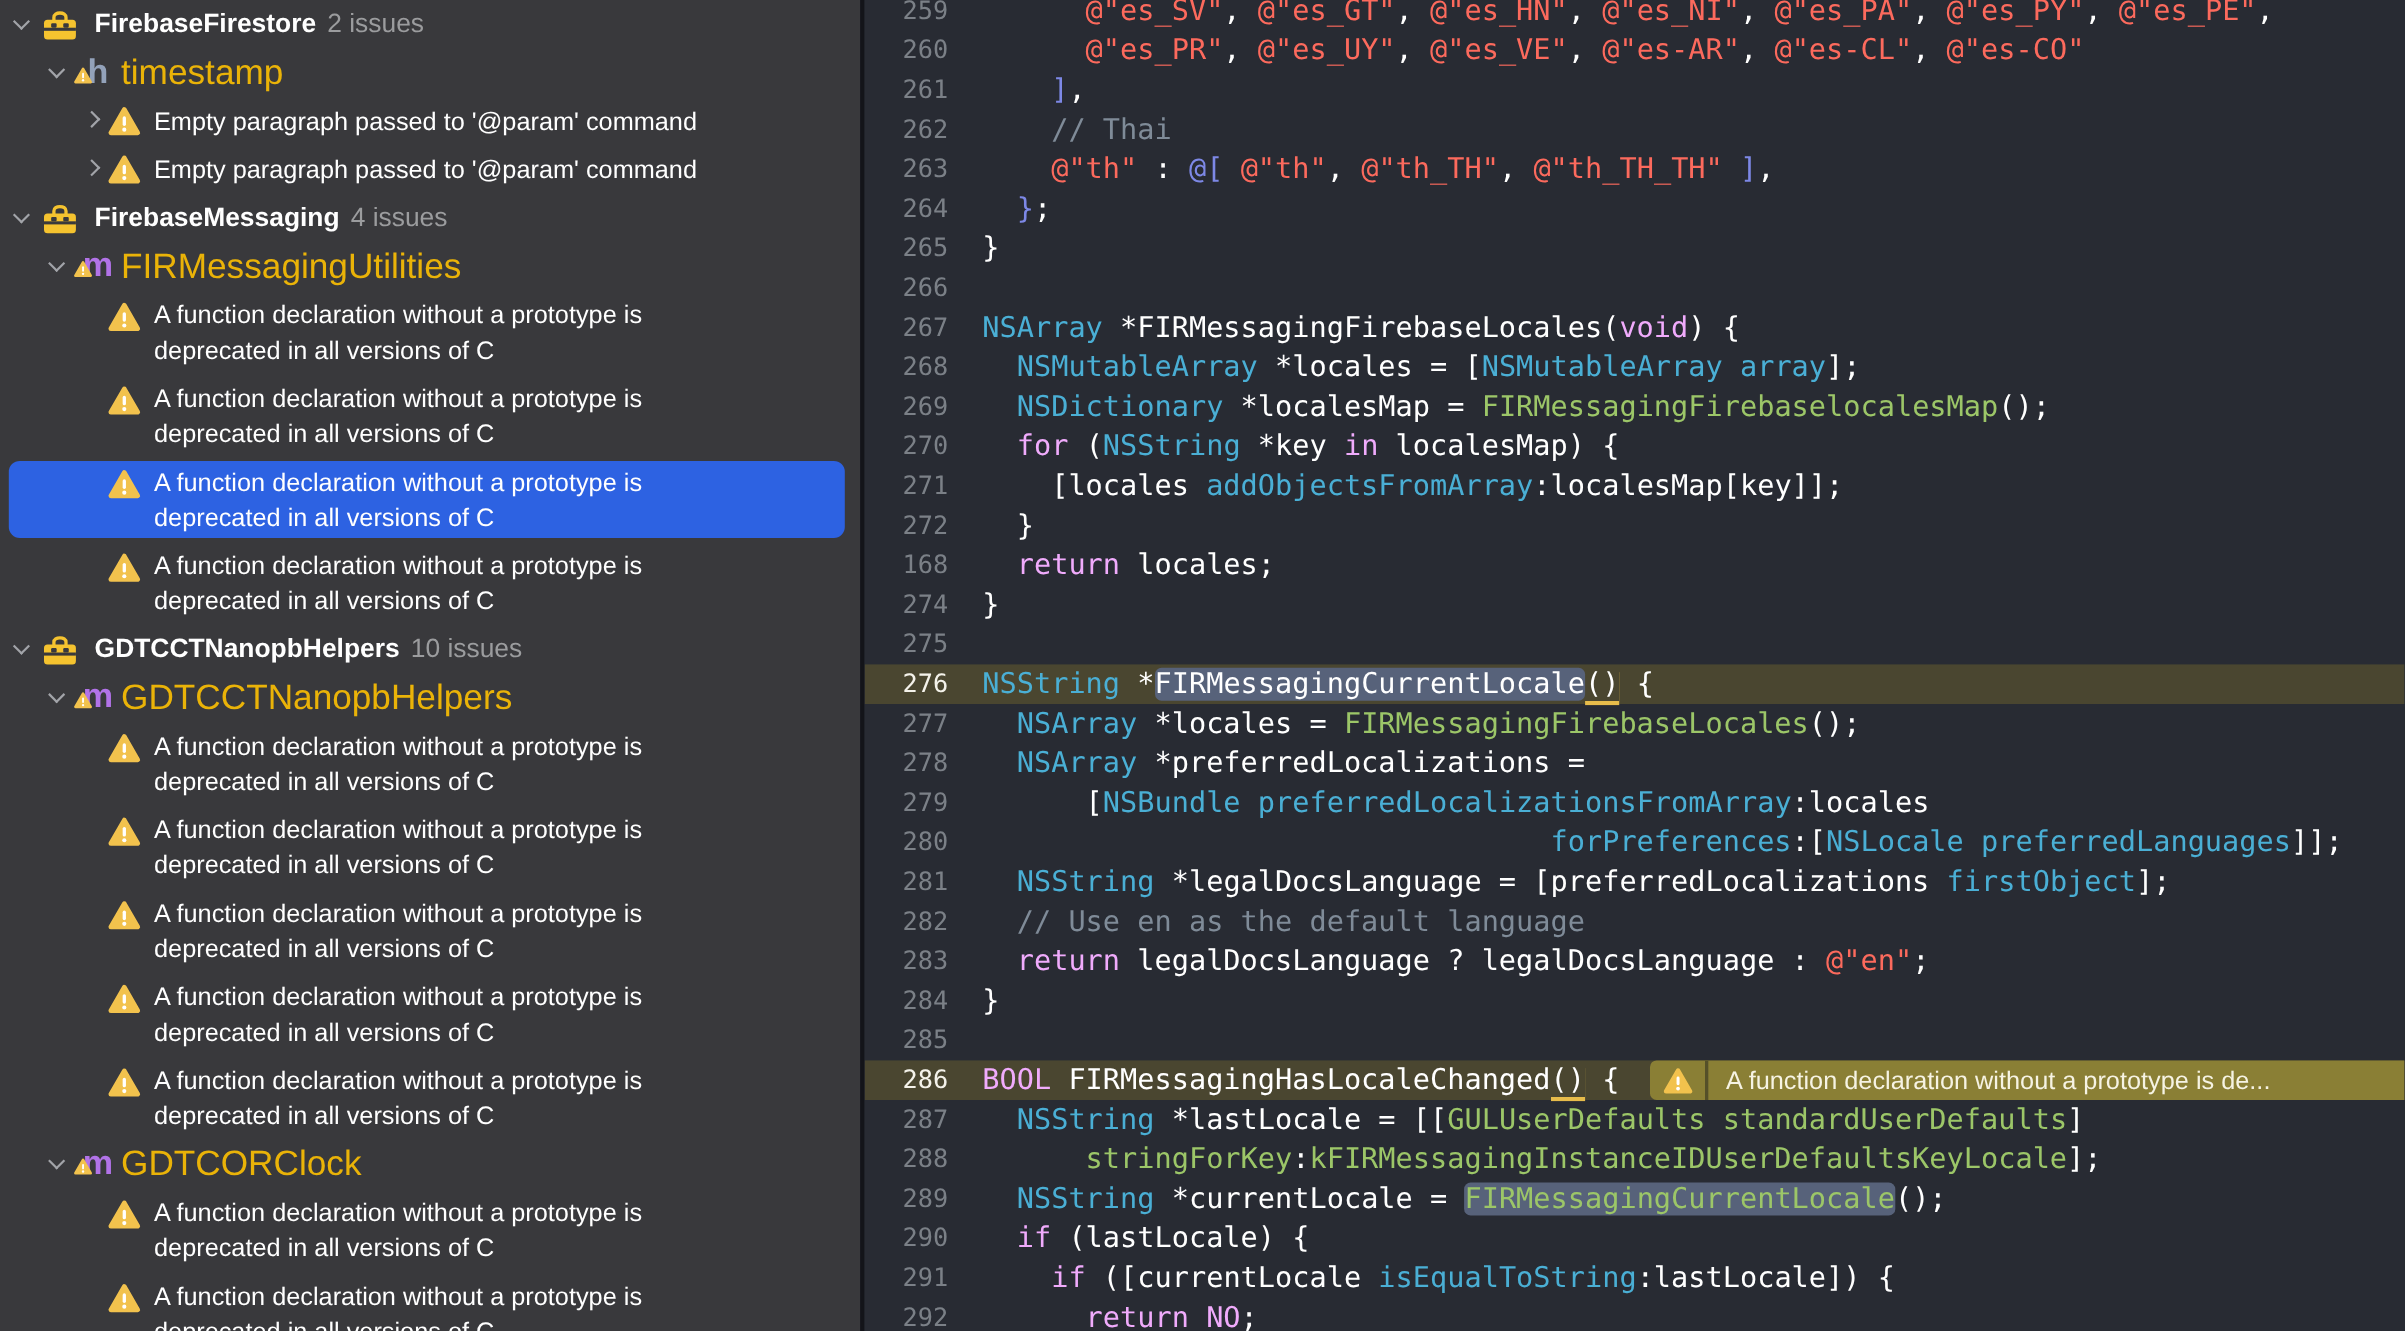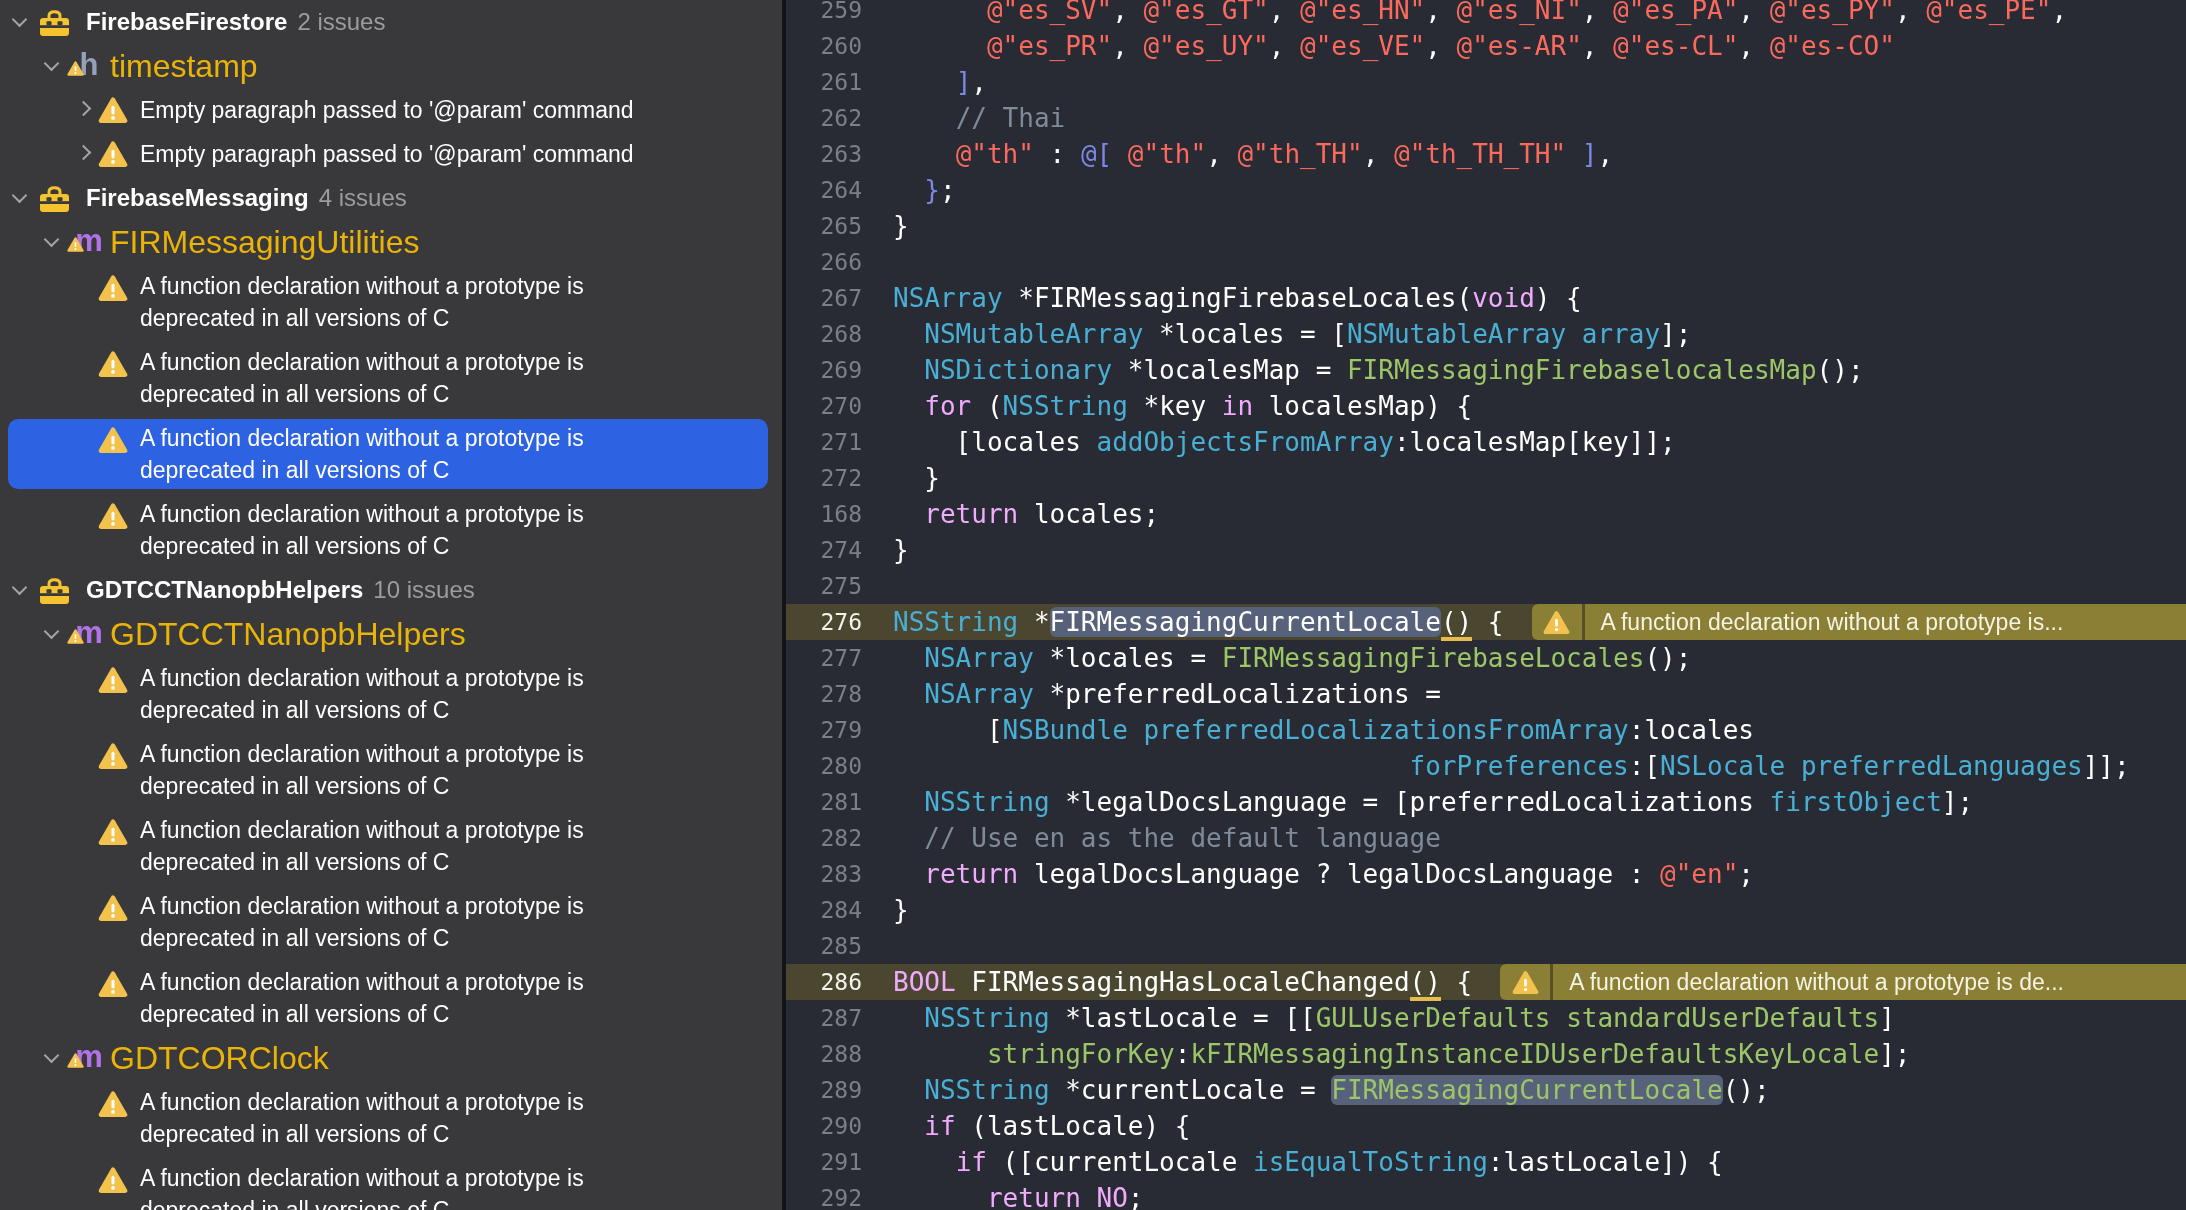--- a/index.html
+++ b/index.html
@@ -370,31 +370,20 @@
         <span class="gut">274</span>
         <span class="codetext"><span class="n">}</span></span>
       </div>
       <div class="crow">
         <span class="gut">275</span>
         <span class="codetext"></span>
       </div>
       <div class="crow warn">
         <span class="gut">276</span>
         <span class="codetext"><span class="t">NSString</span><span class="n"> *</span><span class="hlw">FIRMessagingCurrentLocale</span><span class="u">()</span><span class="n"> {</span></span>
-        <div class="ann">
-          <div class="ann-icon">
-            <svg width="27" height="27" viewBox="0 0 24 24">
-              <path d="M12 3.6 L21.8 20.6 H2.2 Z" fill="#f2c24d" stroke="#f2c24d" stroke-width="3.4" stroke-linejoin="round"></path>
-              <rect x="10.8" y="8.6" width="2.4" height="7" rx="1.2" fill="#ffffff"></rect>
-              <circle cx="12" cy="18.3" r="1.5" fill="#ffffff"></circle>
-            </svg>
-          </div>
-          <div class="ann-sep"></div>
-          <div class="ann-text">A function declaration without a prototype is...</div>
-        </div>
       </div>
       <div class="crow">
         <span class="gut">277</span>
         <span class="codetext"><span class="n">  </span><span class="t">NSArray</span><span class="n"> *locales = </span><span class="g">FIRMessagingFirebaseLocales</span><span class="n">();</span></span>
       </div>
       <div class="crow">
         <span class="gut">278</span>
         <span class="codetext"><span class="n">  </span><span class="t">NSArray</span><span class="n"> *preferredLocalizations =</span></span>
       </div>
       <div class="crow">

